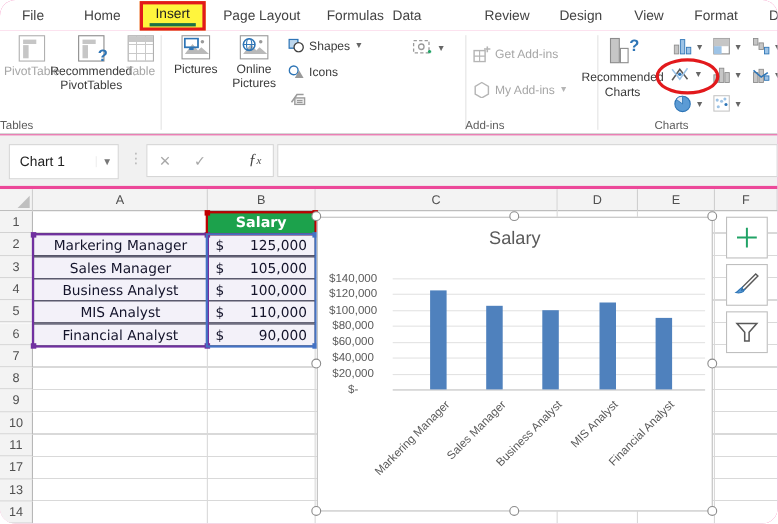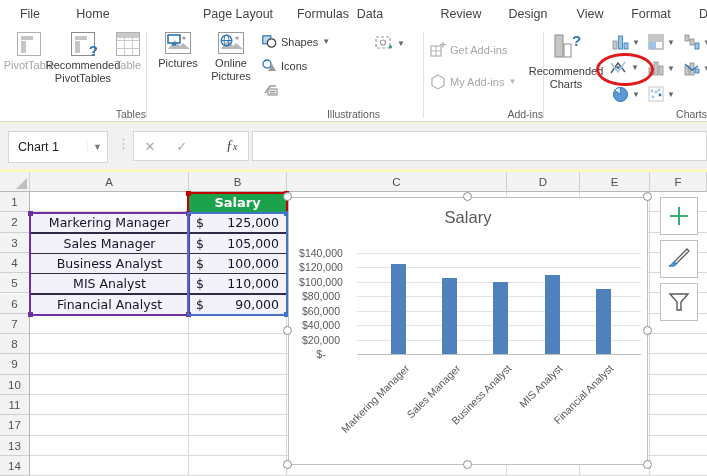--- a/index.html
+++ b/index.html
@@ -1,35 +1,35 @@
 <!DOCTYPE html>
 <html><head>
 <meta charset="utf-8">
 <style>
   * { margin:0; padding:0; box-sizing:border-box; }
   html,body { background:#fff; }
   #app{
     position:relative; width:707px; height:476px; overflow:hidden;
-    font-family:"Liberation Sans", sans-serif; background:#fef9c3; color:#444;
+    font-family:"Liberation Sans", sans-serif; background:#ec4899; color:#444;border-radius:14px;
   }
   
   .tabbar{ position:absolute; left:0; top:0; width:707px; height:28px; background:#fff; }
   .tab{ position:absolute; top:0; height:28px; line-height:28px; font-size:12.5px; color:#444;
         transform:translateX(-50%); white-space:nowrap; cursor:default; }
   .tab-insert-wrap{ position:absolute; left:127px; top:1px; width:60px; height:27px;
         background:#fff53d; border:3px solid #e2191c; transform:none;
         display:flex; flex-direction:column; align-items:center; justify-content:center; }
   .tab-insert-wrap .tab-label{ font-size:12.5px; color:#1f1f1f; line-height:14px; }
   .tab-insert-wrap .green-underline{ width:42px; height:3px; background:#1e7145; margin-top:2px; }
   .tab-cut{ transform:none; }
   
   .ribbon{ position:absolute; left:0; top:28px; width:707px; height:94px; background:#fff;
            border-bottom:1px solid #d2d2d2; font-size:11px; }
   .vsep{ position:absolute; top:4px; height:86px; width:1px; background:#e3e3e3; }
-  .group-label{ position:absolute; top:80px; font-size:10.5px; color:#5d5d5d; text-align:right; }
+  .group-label{ position:absolute; top:80px; font-size:10.5px; color:#5d5d5d; text-align:left; }
   .bigbtn{ position:absolute; top:4px; display:flex; flex-direction:column; align-items:center; text-align:center; }
   .bigbtn .blabel{ margin-top:3px; line-height:13px; color:#3b3b3b; }
   .disabled .blabel{ color:#a6a6a6; }
   .smallrow{ position:absolute; display:flex; align-items:center; gap:4px; color:#3b3b3b; white-space:nowrap; }
   .smallrow.disabled{ color:#a6a6a6; }
   .caret{ font-size:8px; color:#666; }
   .disabled .caret{ color:#b5b5b5; }
   
   .grid-icon{ width:24px; height:24px; border:1px solid #8c8c8c; position:relative; background:#fff; }
   .grid-icon.light{ border-color:#b0b0b0; }
@@ -102,20 +102,24 @@
   .chart-cell{ position:absolute; display:flex; align-items:center; gap:3px; }
 </style>
 </head>
 <body>
 
 <div id="app">
 
   <div class="tabbar">
     <div class="tab" style="left:30px">File</div>
     <div class="tab" style="left:93px">Home</div>
+    <div class="tab-insert-wrap">
+      <div class="tab-label">Insert</div>
+      <div class="green-underline"></div>
+    </div>
     <div class="tab" style="left:323px">Formulas</div>
     <div class="tab" style="left:238px">Page Layout</div>
     <div class="tab" style="left:370px">Data</div>
     <div class="tab" style="left:461px">Review</div>
     <div class="tab" style="left:528px">Design</div>
     <div class="tab" style="left:590px">View</div>
     <div class="tab" style="left:651px">Format</div>
     <div class="tab tab-cut" style="left:699px">D</div>
   </div>
 
@@ -197,21 +201,20 @@
     </div>
     <div class="smallrow" style="left:375px; top:7px;">
       <svg width="18" height="16" viewBox="0 0 18 16">
           <rect x="1" y="2" width="14" height="11" fill="none" stroke="#9a9a9a" stroke-width="1.2" stroke-dasharray="3 2"></rect>
           <circle cx="8" cy="7.5" r="2.5" fill="none" stroke="#9a9a9a" stroke-width="1.2"></circle>
           <line x1="14" y1="12" x2="17" y2="12" stroke="#21a366" stroke-width="1.6"></line>
           <line x1="15.5" y1="10.5" x2="15.5" y2="13.5" stroke="#21a366" stroke-width="1.6"></line>
         </svg>
       <span class="caret">▼</span>
     </div>
-    <div class="group-label" style="left:190px; width:190px;">Illustrations</div>
 
     <div class="smallrow disabled" style="left:430px; top:14px;">
       <svg width="16" height="15" viewBox="0 0 16 15">
           <rect x="1" y="4" width="10" height="10" fill="none" stroke="#b5b5b5" stroke-width="1.3"></rect>
           <line x1="6" y1="4" x2="6" y2="14" stroke="#b5b5b5"></line>
           <line x1="1" y1="9" x2="11" y2="9" stroke="#b5b5b5"></line>
           <line x1="10" y1="2.5" x2="16" y2="2.5" stroke="#b5b5b5" stroke-width="1.4"></line>
           <line x1="13" y1="0" x2="13" y2="5.5" stroke="#b5b5b5" stroke-width="1.4"></line>
         </svg>
       <span>Get Add-ins</span>

